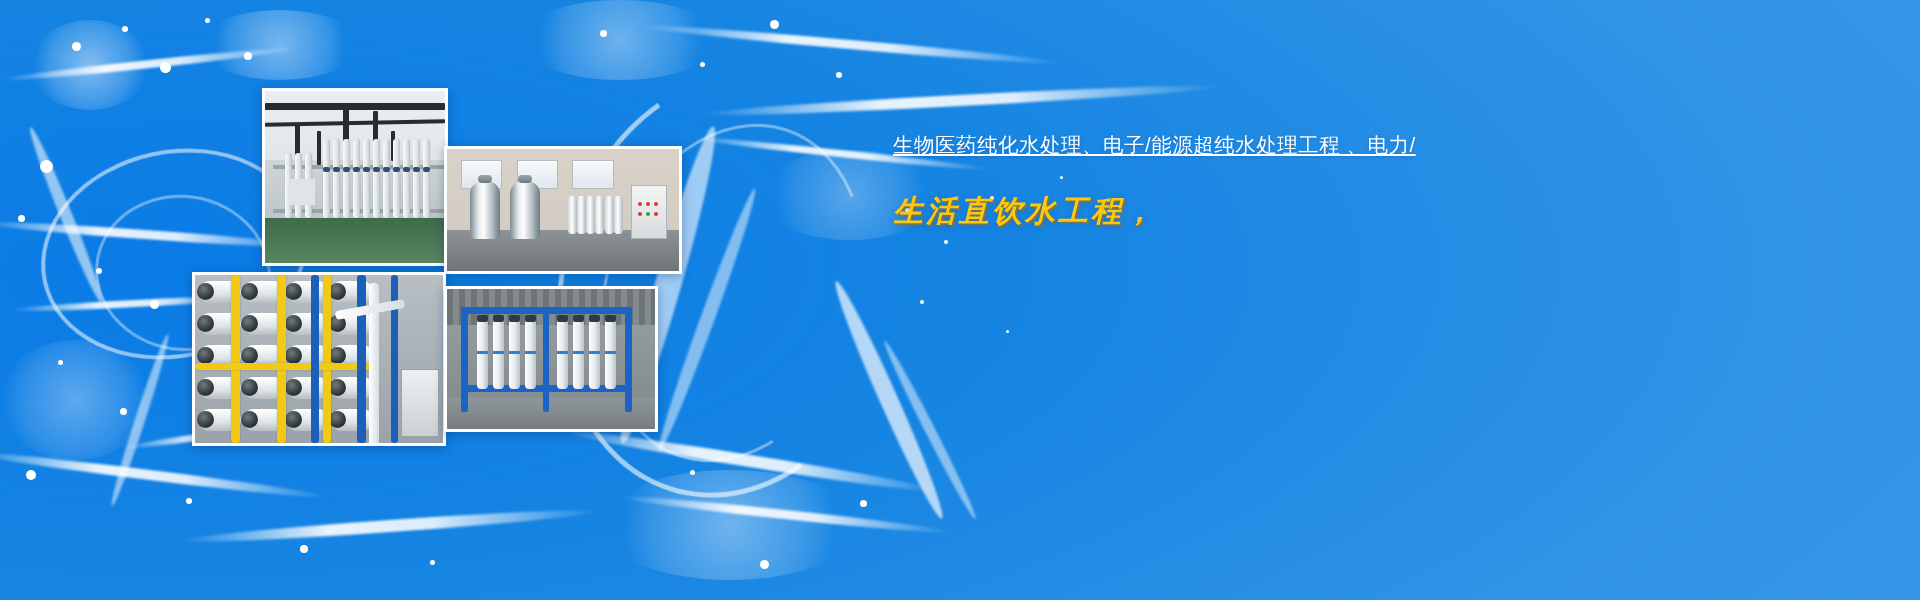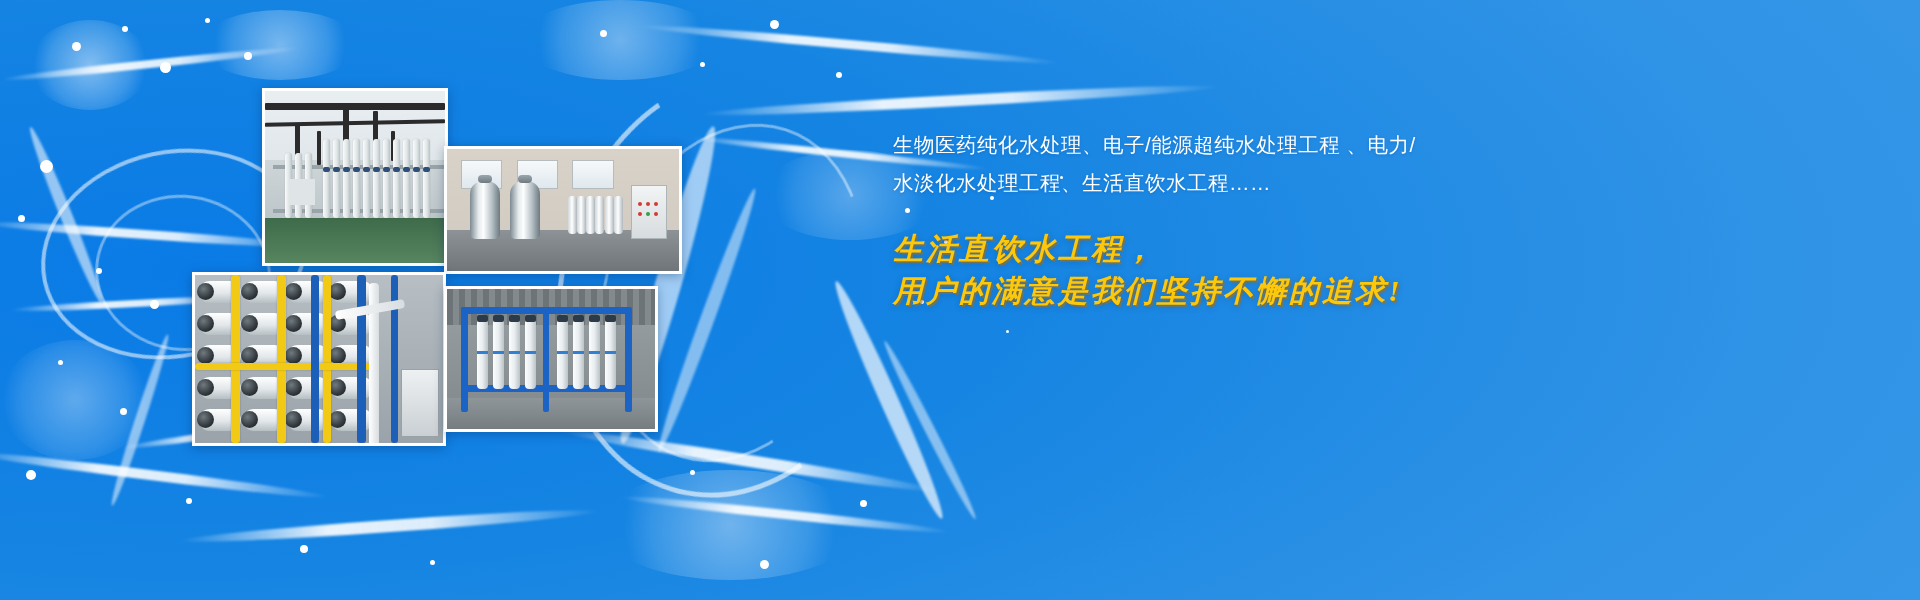--- a/index.html
+++ b/index.html
@@ -117,21 +117,21 @@
     font-size:48px;line-height:1.05;font-weight:bold;color:#ffffff;
     letter-spacing:2px;white-space:nowrap;
     text-shadow:0 2px 6px rgba(0,60,130,.35);
   }
 
   #desc{
     margin-top:30px;font-size:20.5px;line-height:1.85;color:#ffffff;
     letter-spacing:.5px;max-width:572px;font-weight:400;
     text-shadow:0 1px 3px rgba(0,60,130,.25);
   }
-  #desc div{white-space:nowrap;}
+  #desc div{white-space:nowrap;text-decoration:underline;}
 
   #slogan{margin-top:26px;}
   #slogan div{
     font-family:"Liberation Serif","DejaVu Serif",serif;
     font-weight:bold;font-style:italic;
     font-size:30px;line-height:1.42;
     color:#fdc70a;letter-spacing:3px;white-space:nowrap;
     text-shadow:2px 2px 0 rgba(180,110,0,.55),0 2px 6px rgba(0,50,110,.3);
   }
 </style>
@@ -357,22 +357,20 @@
       </div>
     </div>
 
   </div>
 
   <div id="copy">
 
 
     <div id="desc">
       <div>生物医药纯化水处理、电子/能源超纯水处理工程 、电力/</div>
-      <div>水淡化水处理工程、生活直饮水工程……</div>
     </div>
 
     <div id="slogan">
       <div>生活直饮水工程，</div>
-      <div>用户的满意是我们坚持不懈的追求!</div>
     </div>
 
   </div>
 </div>
 
 </body></html>

